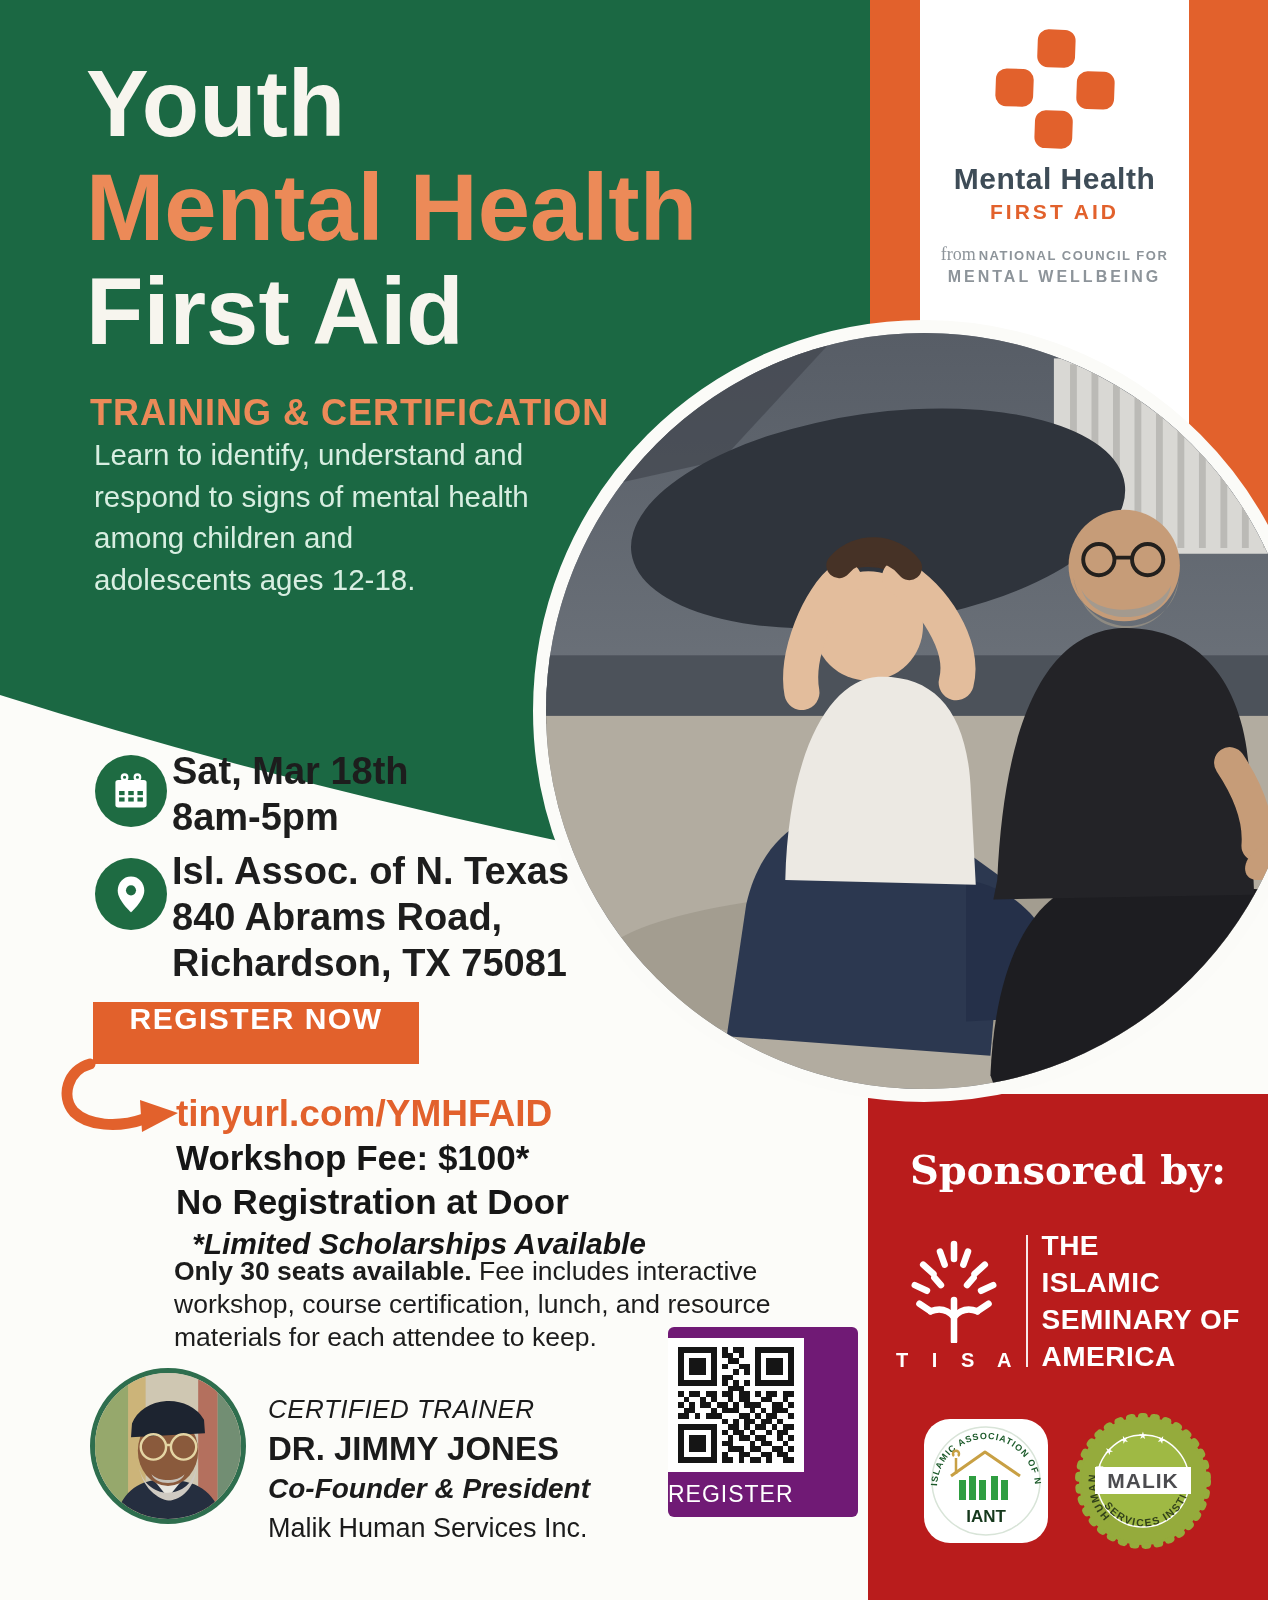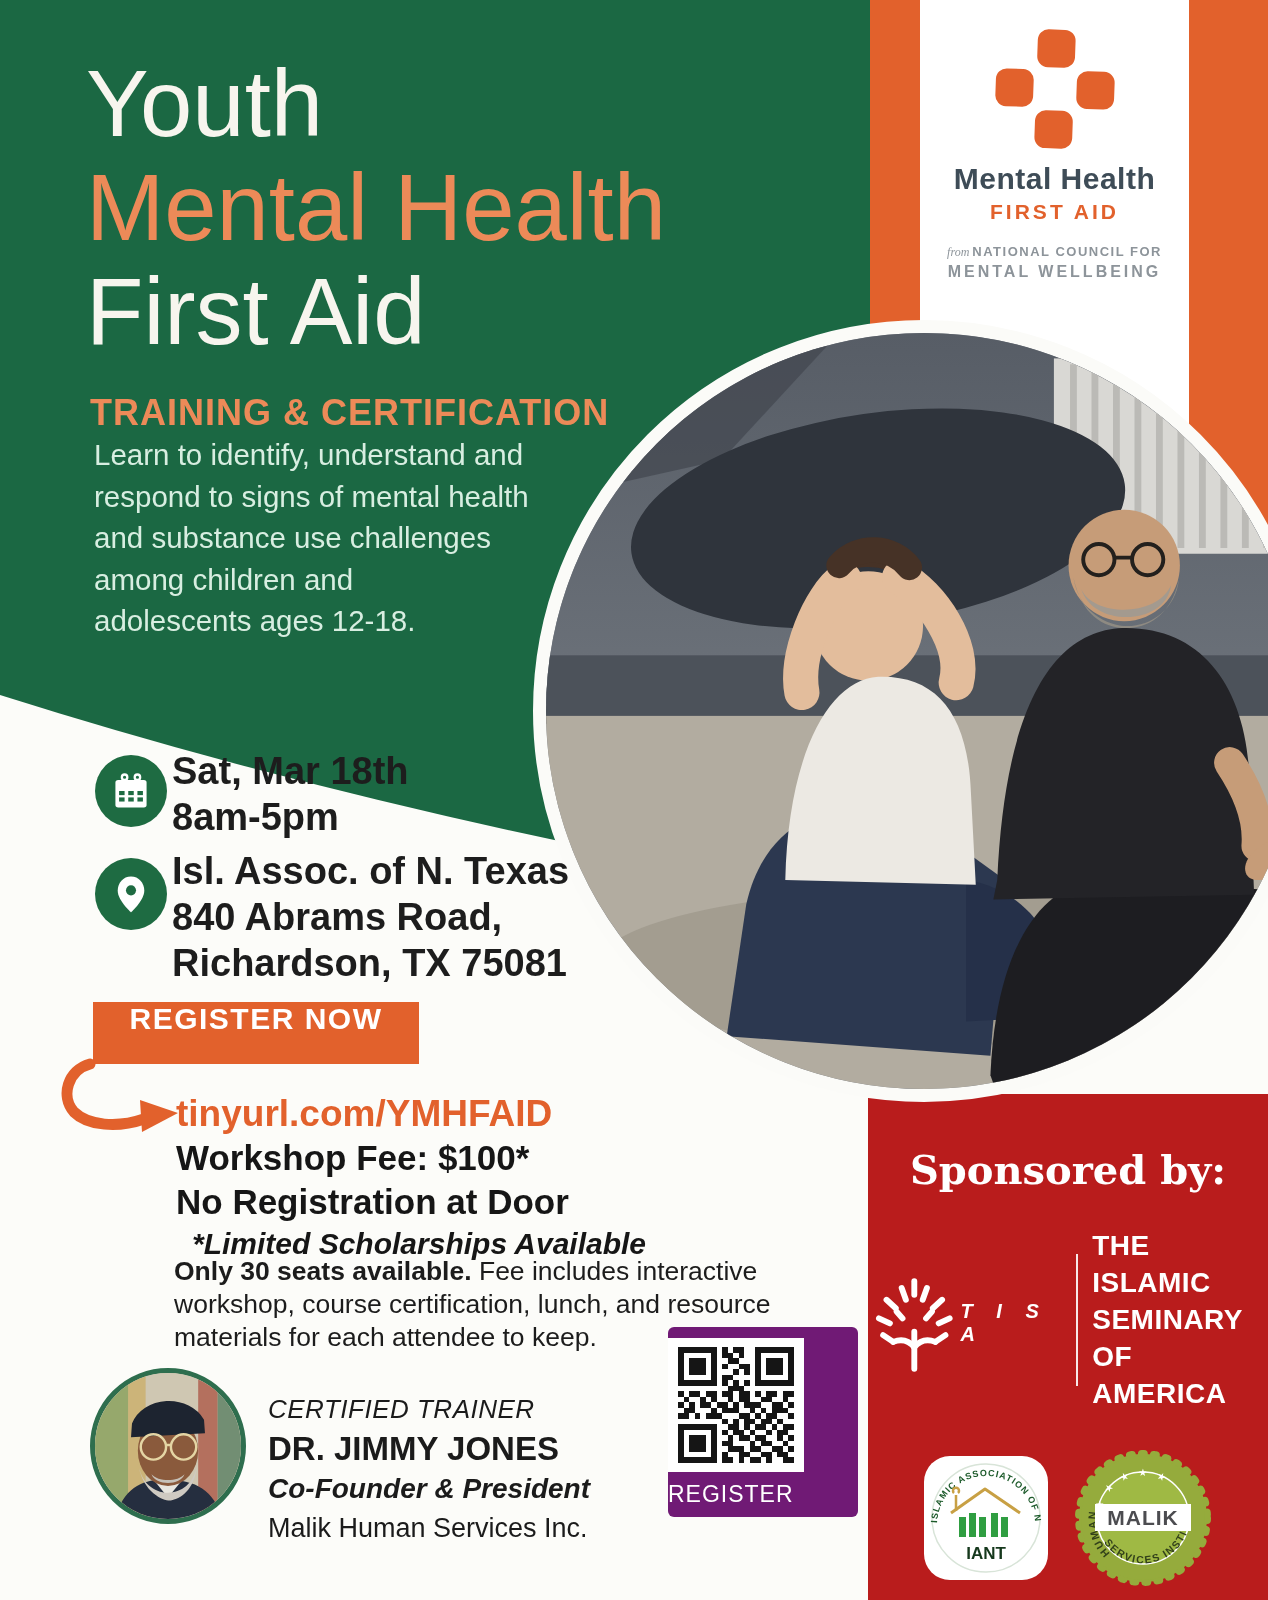--- a/index.html
+++ b/index.html
@@ -13,30 +13,30 @@
   .stripe-left{left:870px;top:0;width:50px;height:380px;background:#e2612c;}
   .stripe-right{left:1189px;top:0;width:79px;height:560px;background:#e2612c;}
 
   
   .logo-panel{left:920px;top:0;width:269px;height:432px;background:#ffffff;text-align:center;}
   .logo-cross{margin:26px auto 0;}
   .brand-top{font-size:30px;font-weight:700;color:#3e4c57;margin-top:10px;letter-spacing:.5px;}
   .brand-bottom{font-size:21px;font-weight:700;color:#e2612c;letter-spacing:3px;margin-top:4px;}
   .source{margin-top:20px;color:#8d949a;}
   .source .l1{font-size:13px;letter-spacing:1.5px;font-weight:600;}
-  .source .from-i{font-family:"Liberation Serif",serif;font-style:italic;text-transform:none;
-                  letter-spacing:0;font-weight:400;font-size:12px;margin-right:3px;}
+  .source .from-i{font-family:"Liberation Serif",serif;text-transform:none;
+                  letter-spacing:0;font-weight:400;font-size:18px;margin-right:3px;}
   .source .l2{font-size:16px;letter-spacing:3px;font-weight:600;margin-top:3px;}
 
   
   .photo-circle{left:533px;top:320px;width:756px;height:756px;border:13px solid #fbfbf8;
                 border-radius:50%;overflow:hidden;background:#7a7f86;}
 
   
-  .title{left:86px;top:52px;font-weight:400;font-size:94px;line-height:104px;letter-spacing:0;}
+  .title{left:86px;top:52px;font-weight:700;font-size:94px;line-height:104px;letter-spacing:0;}
   .title .t1,.title .t3{color:#f7f5ee;}
   .title .t2{color:#ec8a58;}
   .subtitle{left:90px;top:392px;font-size:36px;font-weight:700;color:#ec8a58;letter-spacing:1px;}
   .desc{left:94px;top:434px;font-size:29.5px;line-height:41.5px;color:#d8eee1;font-weight:500;}
 
   .icon-circle{width:72px;height:72px;border-radius:50%;background:#1e6b42;
                display:flex;align-items:center;justify-content:center;}
   .when-icon{left:95px;top:755px;}
   .where-icon{left:95px;top:858px;}
   .when-text{left:172px;top:748px;font-size:38px;line-height:46px;font-weight:700;color:#1d1d1d;}
@@ -68,21 +68,21 @@
   .qr-white{margin-top:11px;width:136px;height:134px;background:#ffffff;display:flex;
             align-items:center;justify-content:center;}
   .qr-label{color:#ffffff;font-size:23px;font-weight:500;letter-spacing:1px;margin-top:9px;}
 
   
   .black-panel{left:868px;top:1094px;width:400px;height:520px;background:#b91c1c;
                display:flex;flex-direction:column;align-items:center;}
   .sponsored{margin-top:52px;color:#ffffff;font-family:"DejaVu Serif",serif;
              font-weight:700;font-size:40px;}
   .tisa-row{display:flex;align-items:center;margin-top:34px;gap:14px;}
-  .tisa-left{display:flex;flex-direction:row;align-items:center;font-style:italic;}
+  .tisa-left{display:flex;flex-direction:column;align-items:center;}
   .tisa-acr{color:#ffffff;font-size:20px;font-weight:700;letter-spacing:9px;margin-top:6px;
             margin-right:-9px;}
   .tisa-div{width:2px;height:132px;background:#ffffff;opacity:.9;}
   .tisa-name{color:#ffffff;font-size:28px;font-weight:700;line-height:37px;letter-spacing:.5px;}
   .logos-row{display:flex;align-items:center;margin-top:36px;gap:24px;}
 </style>
 </head>
 <body>
 
 <div class="poster">
@@ -251,21 +251,20 @@
   <div class="abs title">
     <div class="t1">Youth</div>
     <div class="t2">Mental Health</div>
     <div class="t3">First Aid</div>
   </div>
   <div class="abs subtitle">TRAINING &amp; CERTIFICATION</div>
 
   <div class="abs desc">
     <div>Learn to identify, understand and</div>
     <div>respond to signs of mental health</div>
-    <div>and substance use challenges</div>
     <div>among children and</div>
     <div>adolescents ages 12-18.</div>
   </div>
 
   <div class="abs icon-circle when-icon">
     <svg width="44" height="44" viewBox="0 0 48 48">
       <circle cx="17" cy="9" r="3" fill="none" stroke="#ffffff" stroke-width="2.5"></circle>
       <circle cx="31" cy="9" r="3" fill="none" stroke="#ffffff" stroke-width="2.5"></circle>
       <rect x="7" y="12" width="34" height="30" rx="3" fill="#ffffff"></rect>
       <g fill="#1e6b42">

